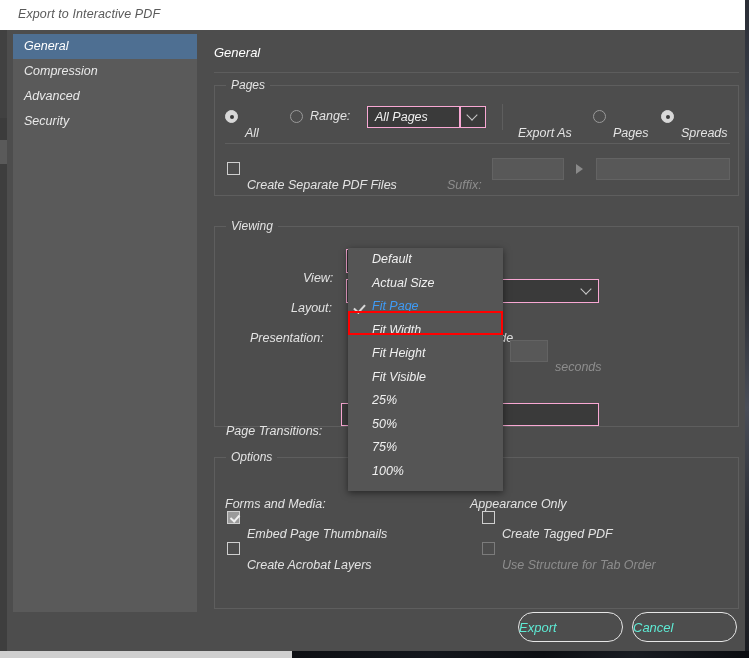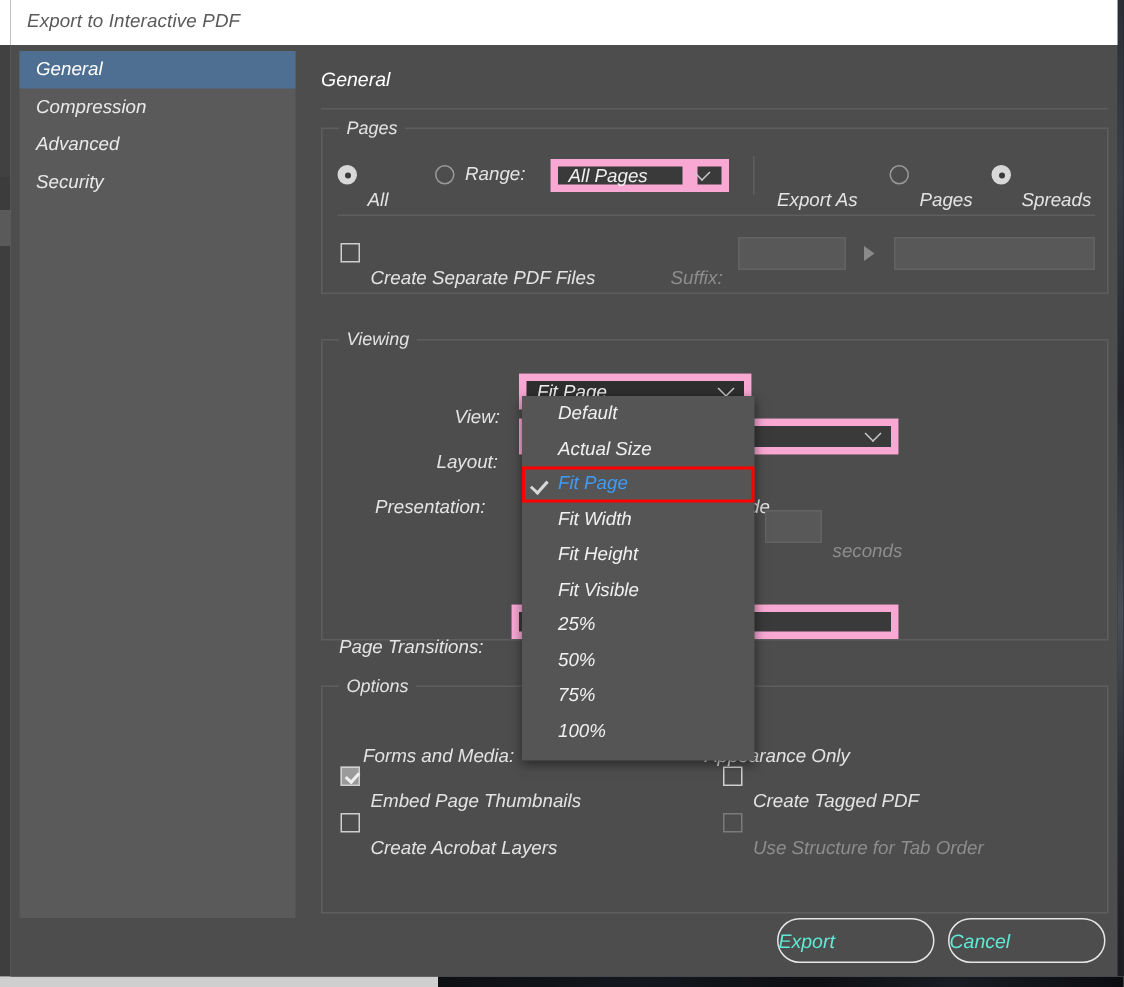--- a/index.html
+++ b/index.html
@@ -175,21 +175,21 @@
     border: solid #efefef;
     border-width: 0 2px 2px 0;
     transform: rotate(42deg);
   }
   .cbox.disabled { border-color: #7b7b7b; background: #4d4d4d; }
 
   
   .select {
     position: absolute;
     background: #3a3a3a;
-    border: 5px solid #f9a8d4;
+    border: 1px solid #f9a8d4;
     box-sizing: border-box;
     display: flex;
     align-items: center;
   }
   .select .val {
     padding-left: 7px;
     font-size: 12.5px;
     color: #efefef;
     white-space: nowrap;
   }
@@ -219,21 +219,21 @@
     position: absolute;
     width: 0; height: 0;
     border-left: 7px solid #8a8a8a;
     border-top: 5px solid transparent;
     border-bottom: 5px solid transparent;
   }
 
   
   #dropdown {
     position: absolute;
-    left: 341px; top: 264px;
+    left: 341px; top: 248px;
     width: 155px; height: 243px;
     background: #555555;
     box-shadow: 0 2px 7px rgba(0,0,0,.5);
     z-index: 40;
   }
   .dd-item {
     height: 23.5px;
     line-height: 23.5px;
     padding-left: 24px;
     font-size: 12.5px;
@@ -392,21 +392,21 @@
 
       <div class="lbl" style="left:11px; top:180px;">Page Transitions:</div>
       <div class="select" style="left:126px; top:176px; width:258px; height:23px;">
         <span class="val"></span>
       </div>
     </div>
 
     <div class="group" style="left:8px; top:423px; width:525px; height:152px;">
       <div class="legend">Options</div>
 
-      <div class="lbl" style="left:27px; top:22px;">Forms and Media:</div>
+      <div class="lbl" style="left:10px; top:22px;">Forms and Media:</div>
 
       <div class="lbl" style="left:255px; top:22px;">Appearance Only</div>
 
       <div class="cbox on" style="left:12px; top:53px;"></div>
       <div class="lbl" style="left:32px; top:52px;">Embed Page Thumbnails</div>
 
       <div class="cbox" style="left:267px; top:53px;"></div>
       <div class="lbl" style="left:287px; top:52px;">Create Tagged PDF</div>
 
       <div class="cbox" style="left:12px; top:84px;"></div>

